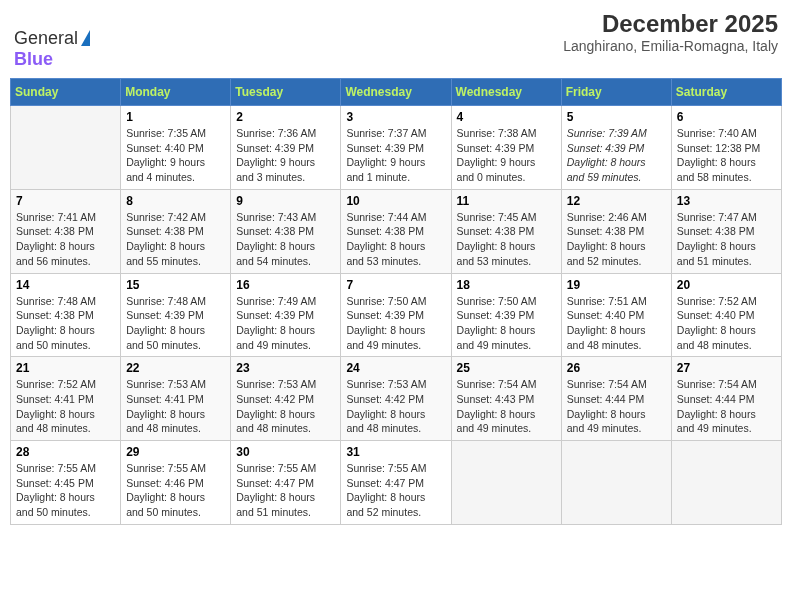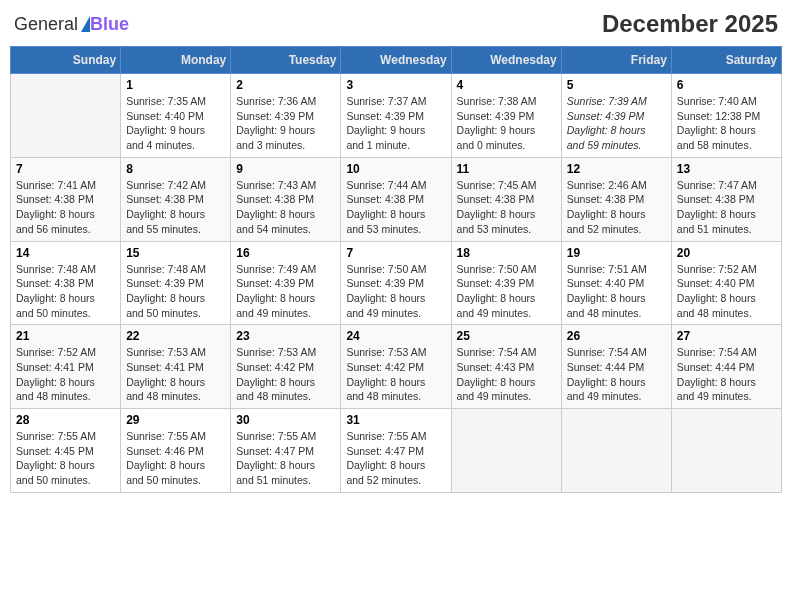--- a/index.html
+++ b/index.html
@@ -12,23 +12,23 @@
     }
     .header {
       display: flex;
       justify-content: space-between;
       align-items: flex-start;
       margin-bottom: 8px;
       padding: 0 4px;
     }
     .logo {
       display: flex;
-      flex-direction: row;
+      flex-direction: column;
       align-items: flex-start;
-      margin-top: 4px;
+      margin-top: 18px;
     }
     .logo-row {
       display: flex;
       align-items: center;
     }
     .title-section {
       text-align: right;
     }
     .month-title {
       font-size: 24px;
@@ -39,23 +39,23 @@
       font-size: 14px;
       color: #555;
     }
     .calendar {
       width: 100%;
       border-collapse: collapse;
       font-size: 11px;
     }
     .calendar thead th {
       background-color: #2f6db5;
-      color: #e5e5e5;
+      color: #bef264;
       padding: 6px 4px;
-      text-align: right;
+      text-align: left;
       font-size: 12px;
       font-weight: bold;
       border: 1px solid #5588cc;
     }
     .calendar tbody td {
       border: 1px solid #ccc;
       vertical-align: top;
       padding: 4px 5px;
       width: 110px;
       min-height: 80px;
@@ -86,20 +86,21 @@
     <div class="logo-row">
       <span style="font-size:18px;color:#333;font-weight:normal;">General</span>
       <span style="display:inline-block;width:0;height:0;border-left:9px solid transparent;border-bottom:16px solid #1a6fbe;margin-left:3px;margin-bottom:2px;"></span>
     </div>
     <div>
       <span style="font-size:18px;color:#8b5cf6;font-weight:bold;">Blue</span>
     </div>
   </div>
   <div class="title-section">
     <div class="month-title">December 2025</div>
+    <div class="location">Langhirano, Emilia-Romagna, Italy</div>
   </div>
 </div>
 
 <table class="calendar">
   <thead>
     <tr>
     <th>Sunday</th>
         <th>Monday</th>
         <th>Tuesday</th>
         <th>Wednesday</th>

